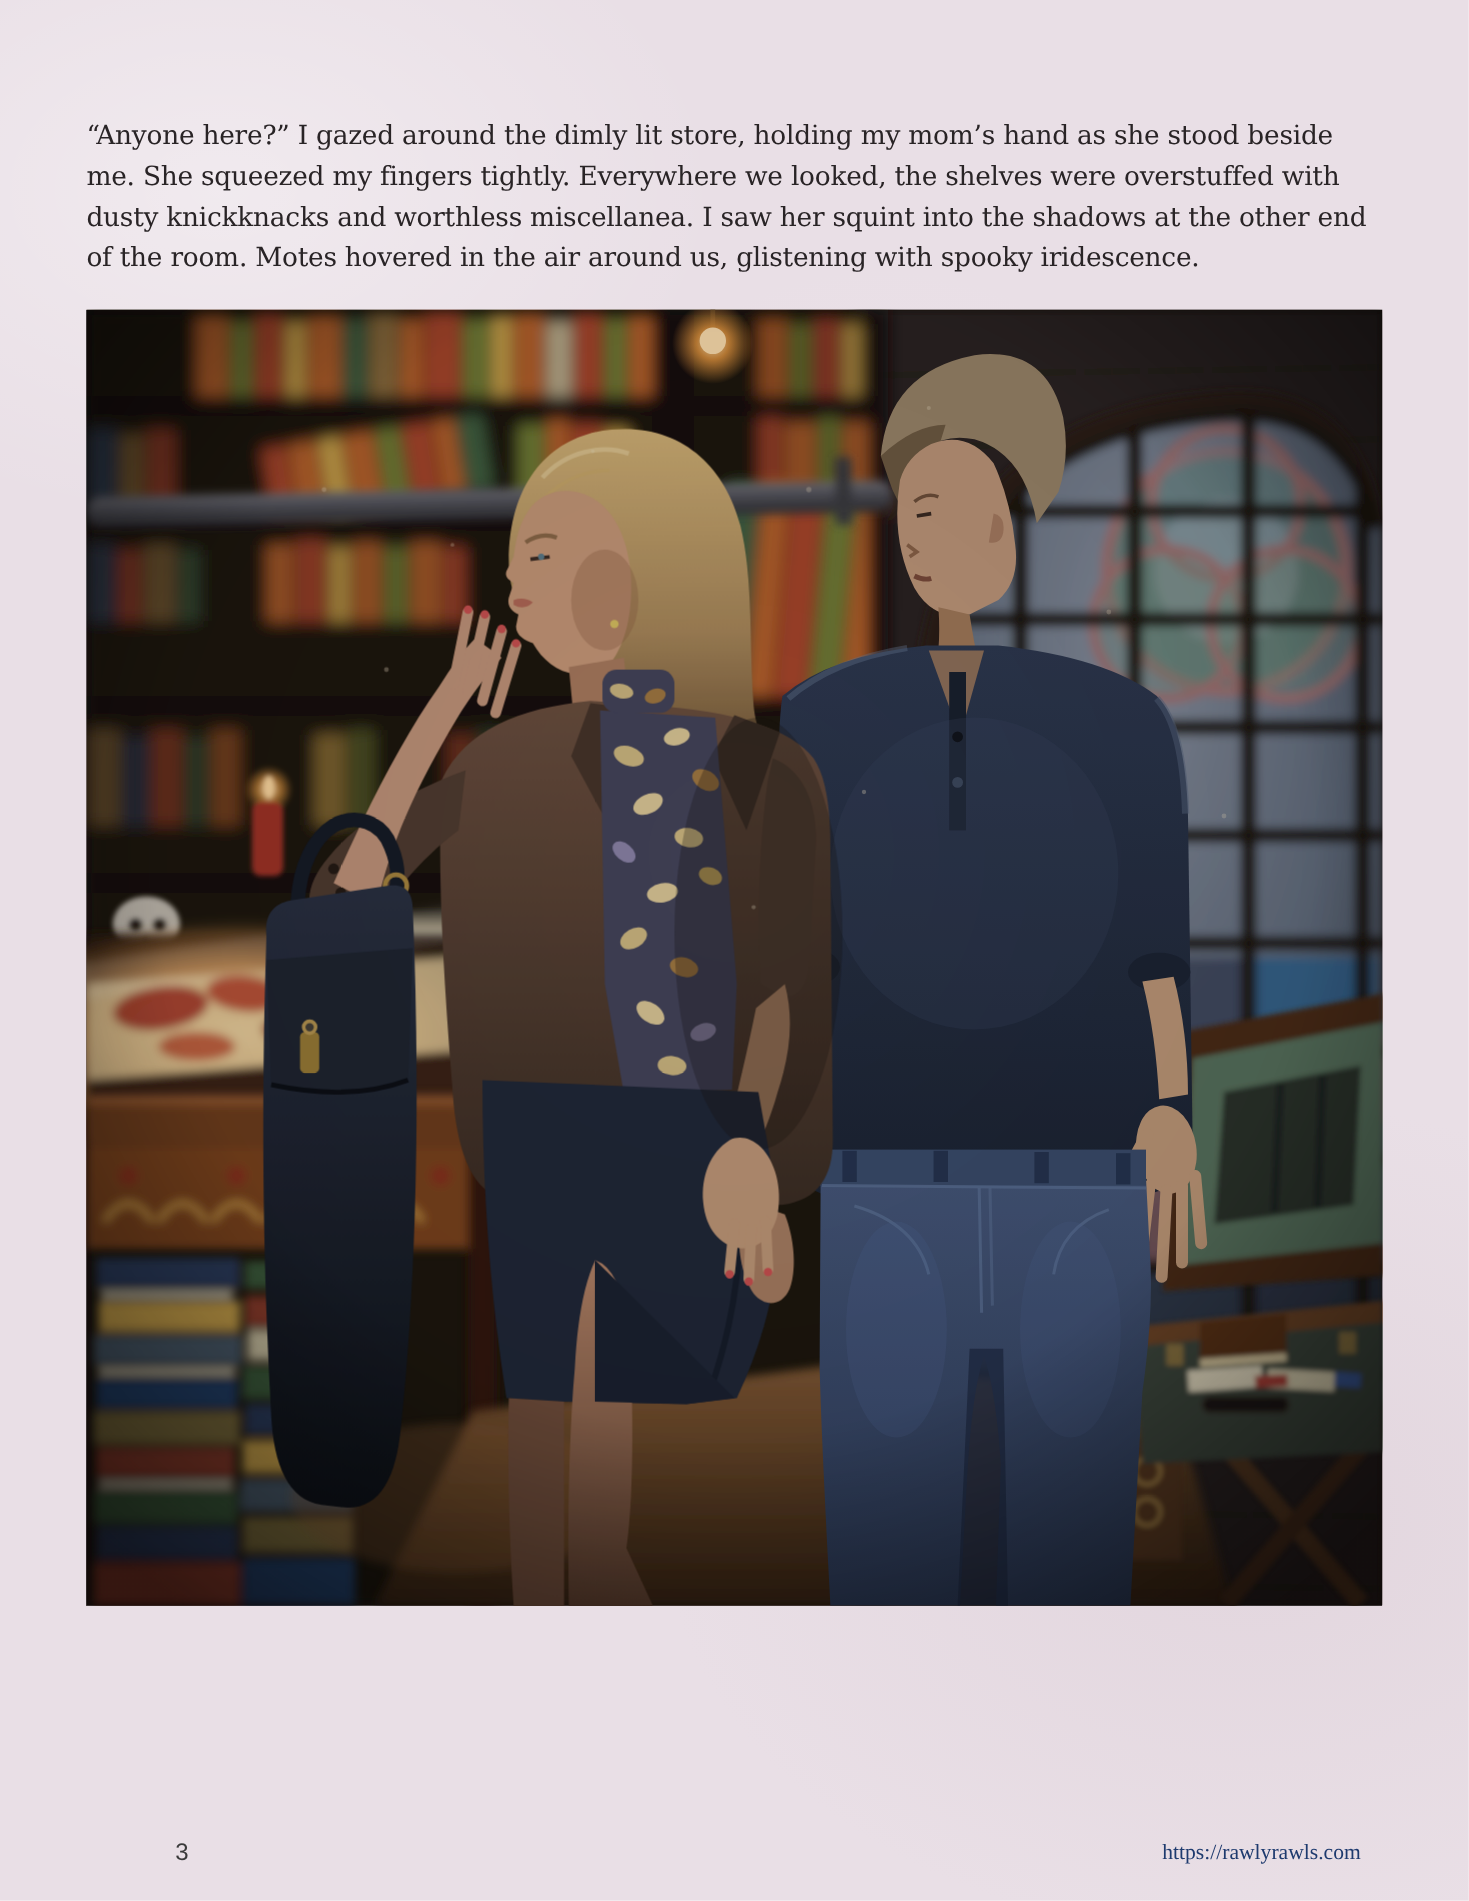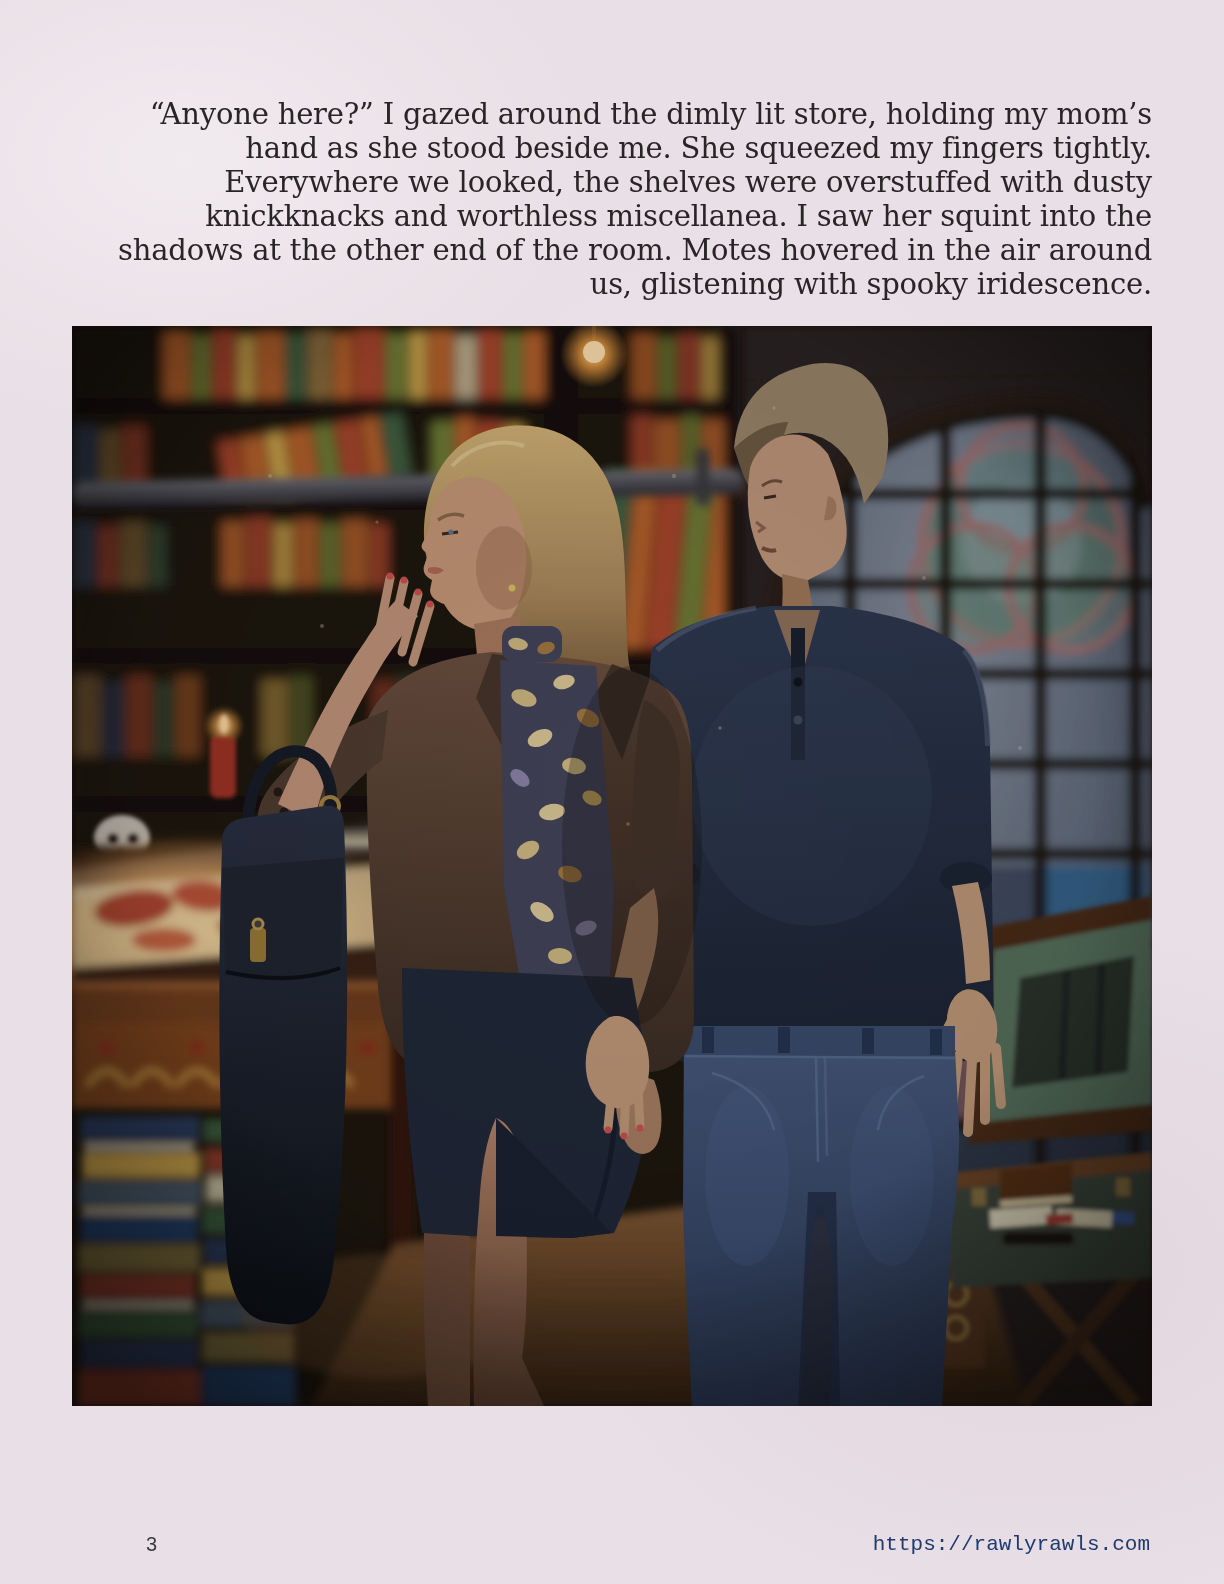--- a/index.html
+++ b/index.html
@@ -8,33 +8,33 @@
   .page {
     position:relative; width:1224px; height:1584px; overflow:hidden;
     background-color:#e9dfe6;
     background-image:
       radial-gradient(ellipse 600px 400px at 15% 10%, rgba(255,255,255,0.35), rgba(255,255,255,0) 70%),
       radial-gradient(ellipse 700px 500px at 85% 80%, rgba(213,196,206,0.35), rgba(213,196,206,0) 70%),
       radial-gradient(ellipse 500px 600px at 60% 40%, rgba(240,232,238,0.5), rgba(240,232,238,0) 70%);
   }
   .content { padding:97px 72px 0 72px; }
   .content p {
-    width:1080px; font-size:29px; line-height:34px; color:#29242 6;
-    color:#292426; margin:0 0 25px 0; text-align:right;
+    width:1080px; font-size:22px; line-height:34px; color:#29242 6;
+    color:#292426; margin:0 0 25px 0; text-align:left;
     letter-spacing:-0.2px;
   }
   figure.illus { width:1080px; height:1080px; margin:5px 0 0 0; display:block; position:relative; }
   figure.illus svg { display:block; width:1080px; height:1080px; }
   .footer-num {
     position:absolute; left:146px; top:1533px;
     font-family:"Liberation Sans", sans-serif; font-size:20px; color:#3b3b3b;
   }
   .footer-link {
-    position:absolute; right:74px; top:1533px;
-    font-family:Liberation Mono, monospace; font-size:21px;
+    position:absolute; right:90px; top:1533px;
+    font-family:Liberation Serif, serif; font-size:18px;
     text-decoration:none;
   }
 </style>
 </head>
 <body>
 
 <div class="page" style="background-color: rgb(233, 223, 230);">
   <div class="content">
     <p style="color: rgb(41, 36, 38);">“Anyone here?” I gazed around the dimly lit store, holding my mom’s hand as she stood beside me. She squeezed my fingers tightly. Everywhere we looked, the shelves were overstuffed with dusty knickknacks and worthless miscellanea. I saw her squint into the shadows at the other end of the room. Motes hovered in the air around us, glistening with spooky iridescence.</p>
 

